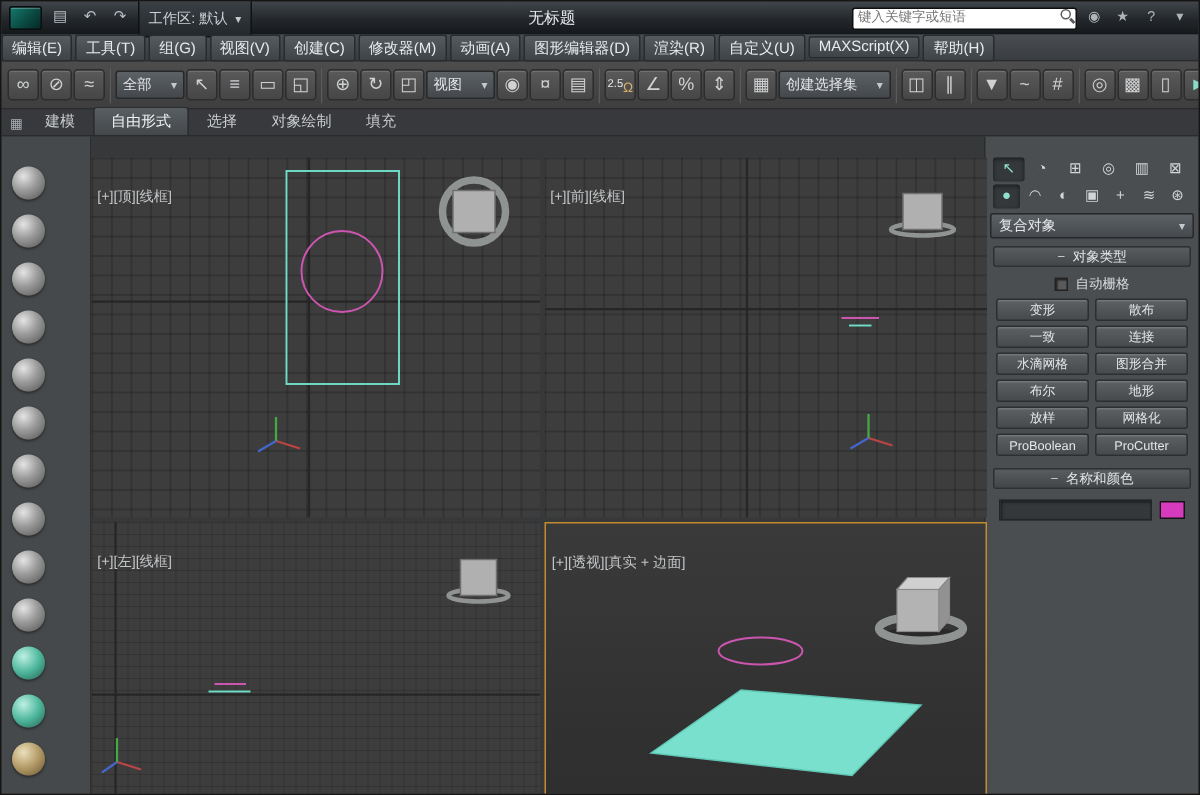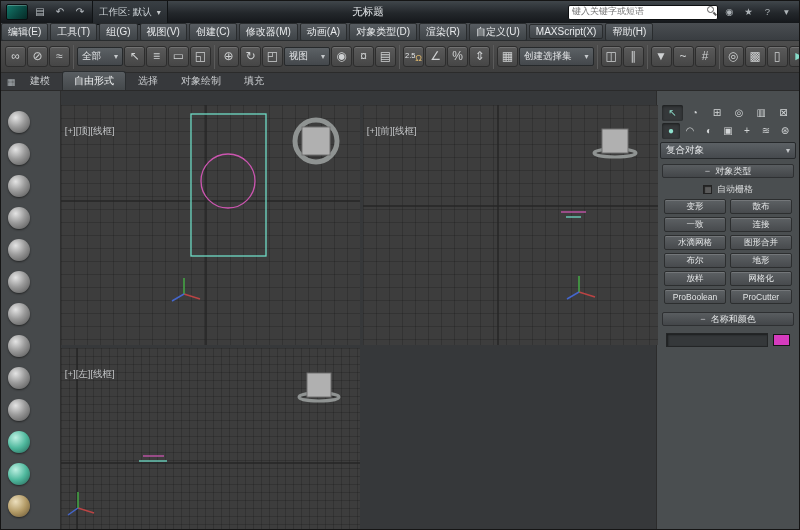--- a/index.html
+++ b/index.html
@@ -107,21 +107,21 @@
 
   <div class="menubar">
 
   <span class="menu-item">编辑(E)</span>
       <span class="menu-item">工具(T)</span>
       <span class="menu-item">组(G)</span>
       <span class="menu-item">视图(V)</span>
       <span class="menu-item">创建(C)</span>
       <span class="menu-item">修改器(M)</span>
       <span class="menu-item">动画(A)</span>
-      <span class="menu-item">对象类型(D)</span>
+      <span class="menu-item">图形编辑器(D)</span>
       <span class="menu-item">渲染(R)</span>
       <span class="menu-item">自定义(U)</span>
       <span class="menu-item">MAXScript(X)</span>
       <span class="menu-item">帮助(H)</span>
     </div>
 
   <div class="toolbar">
     <span class="tb-icon">∞</span>
     <span class="tb-icon">⊘</span>
     <span class="tb-icon">≈</span>
@@ -249,20 +249,34 @@
           <line class="spline-pink" x1="198" y1="107" x2="223" y2="107"></line>
           <line class="spline-teal" x1="203" y1="112" x2="218" y2="112"></line>
           <g>
             <line x1="216" y1="187" x2="232" y2="192" stroke="#b44" stroke-width="1.5"></line>
             <line x1="216" y1="187" x2="216" y2="171" stroke="#4a4" stroke-width="1.5"></line>
             <line x1="216" y1="187" x2="204" y2="194" stroke="#46c" stroke-width="1.5"></line>
           </g>
         </svg>
       </div>
 
+      <div class="vp persp active" style="left:302px;top:257px;width:295px;height:183px">
+        <span class="vp-label">[+][透视][真实 + 边面]</span>
+        <svg width="295" height="183">
+          <polygon points="70,153 130,111 250,121 204,168" fill="#79e0cd" stroke="#5fc7b4" stroke-width="1"></polygon>
+          <ellipse class="spline-pink" cx="143" cy="85" rx="28" ry="9"></ellipse>
+          <ellipse cx="250" cy="75" rx="27" ry="6" fill="rgba(0,0,0,0.22)"></ellipse>
+          <ellipse class="ring" stroke-width="5.5" cx="250" cy="70" rx="28" ry="8"></ellipse>
+          <g>
+            <polygon points="234,44 241,36 269,36 262,44" fill="#d0d0d0" stroke="#8a8a8a" stroke-width="0.8"></polygon>
+            <rect x="234" y="44" width="28" height="28" fill="#b3b3b3" stroke="#8a8a8a" stroke-width="0.8"></rect>
+            <polygon points="262,44 269,36 269,64 262,72" fill="#929292" stroke="#8a8a8a" stroke-width="0.8"></polygon>
+          </g>
+        </svg>
+      </div>
     </div>
 
     <div class="cmd">
       <div class="cp-tabs">
         <span class="cp-tab active">↖</span>
         <span class="cp-tab">◔</span>
         <span class="cp-tab">⊞</span>
         <span class="cp-tab">◎</span>
         <span class="cp-tab">▥</span>
         <span class="cp-tab">⊠</span>

